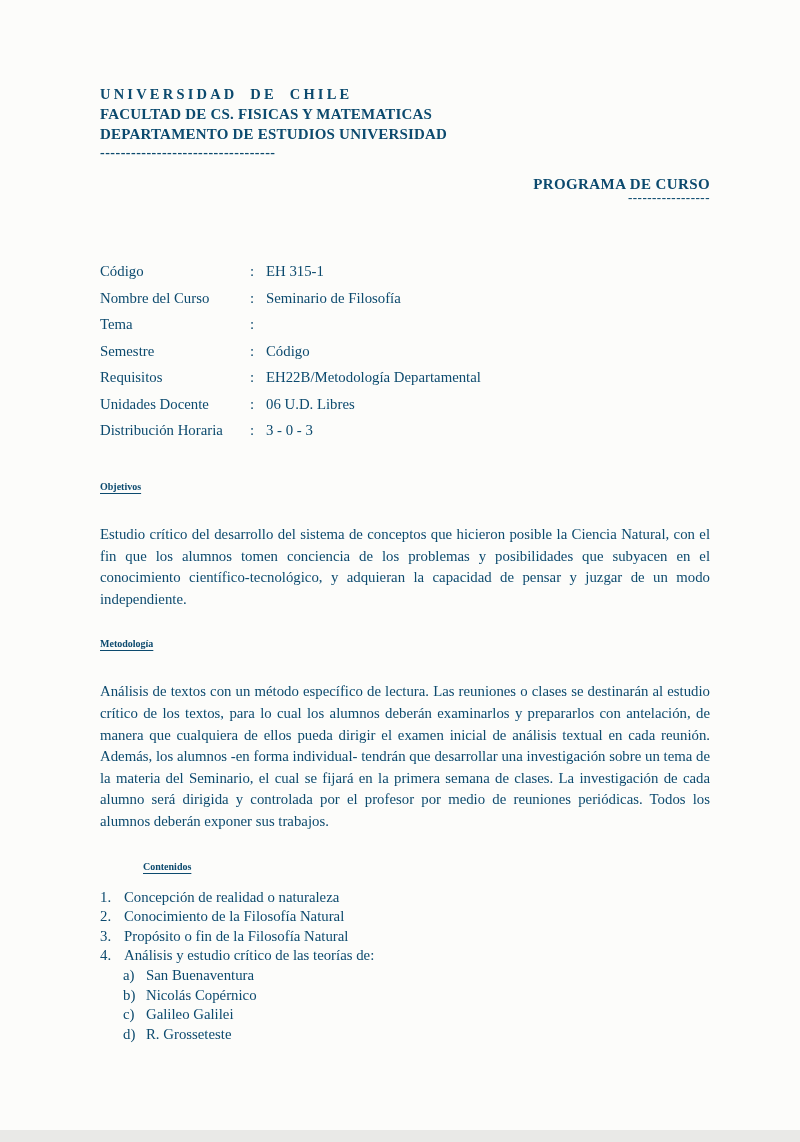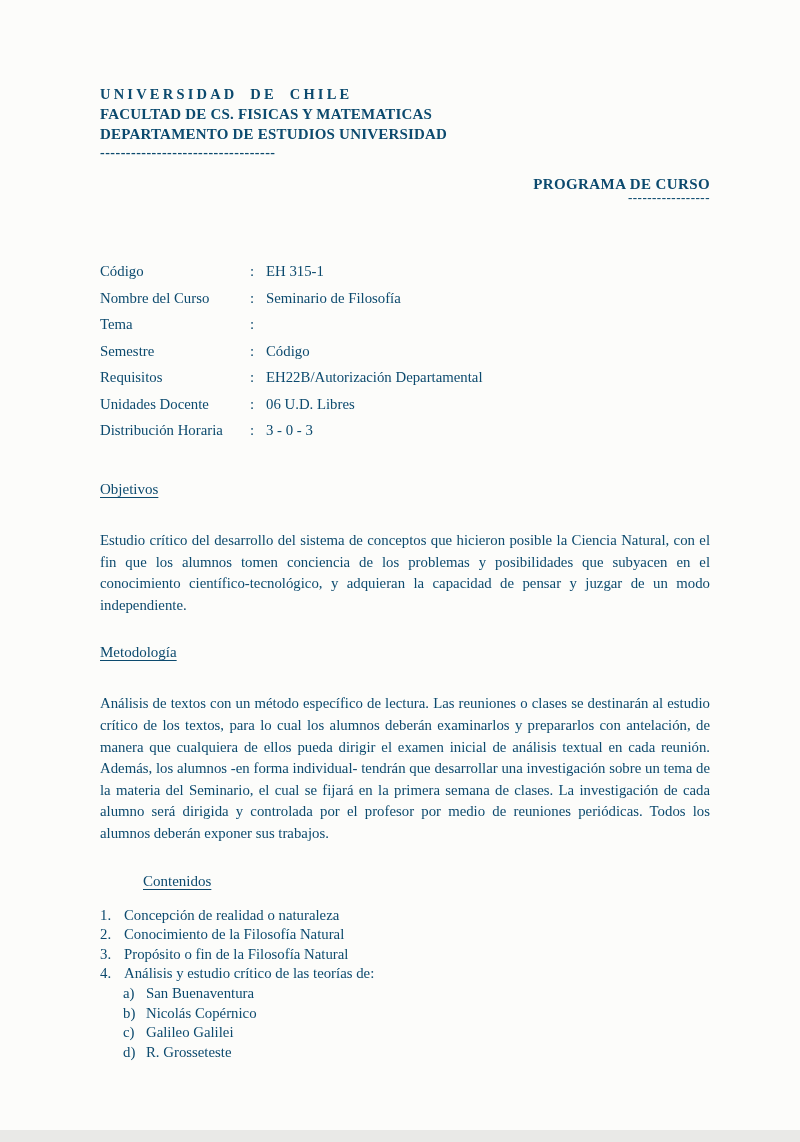--- a/index.html
+++ b/index.html
@@ -29,22 +29,22 @@
     display:grid;
     grid-template-columns:150px 16px 1fr;
     font-size:14.8px;
     line-height:17px;
     margin-bottom:9.5px;
   }
   .field-colon { text-align:left; }
   .field-value.strong { font-weight:bold; }
   
   .section-heading {
-    font-weight:normal;
-    font-size:15px;
+    font-weight:bold;
+    font-size:10px;
     text-decoration:underline;
     text-underline-offset:3px;
   }
   .objetivos-heading { margin-top:42px; }
   .body-paragraph {
     margin-top:32px;
     font-size:14.8px;
     line-height:21.6px;
     text-align:justify;
   }
@@ -89,21 +89,21 @@
       <span class="field-colon">:</span>
     </div>
     <div class="field-row">
       <span class="field-label">Semestre</span>
       <span class="field-colon">:</span>
       <span class="field-value">Código</span>
     </div>
     <div class="field-row">
       <span class="field-label">Requisitos</span>
       <span class="field-colon">:</span>
-      <span class="field-value">EH22B/Autorización Departamental</span>
+      <span class="field-value">EH22B/Metodología Departamental</span>
     </div>
     <div class="field-row">
       <span class="field-label">Unidades Docente</span>
       <span class="field-colon">:</span>
       <span class="field-value">06 U.D. Libres</span>
     </div>
     <div class="field-row">
       <span class="field-label">Distribución Horaria</span>
       <span class="field-colon">:</span>
       <span class="field-value">3 - 0 - 3</span>

